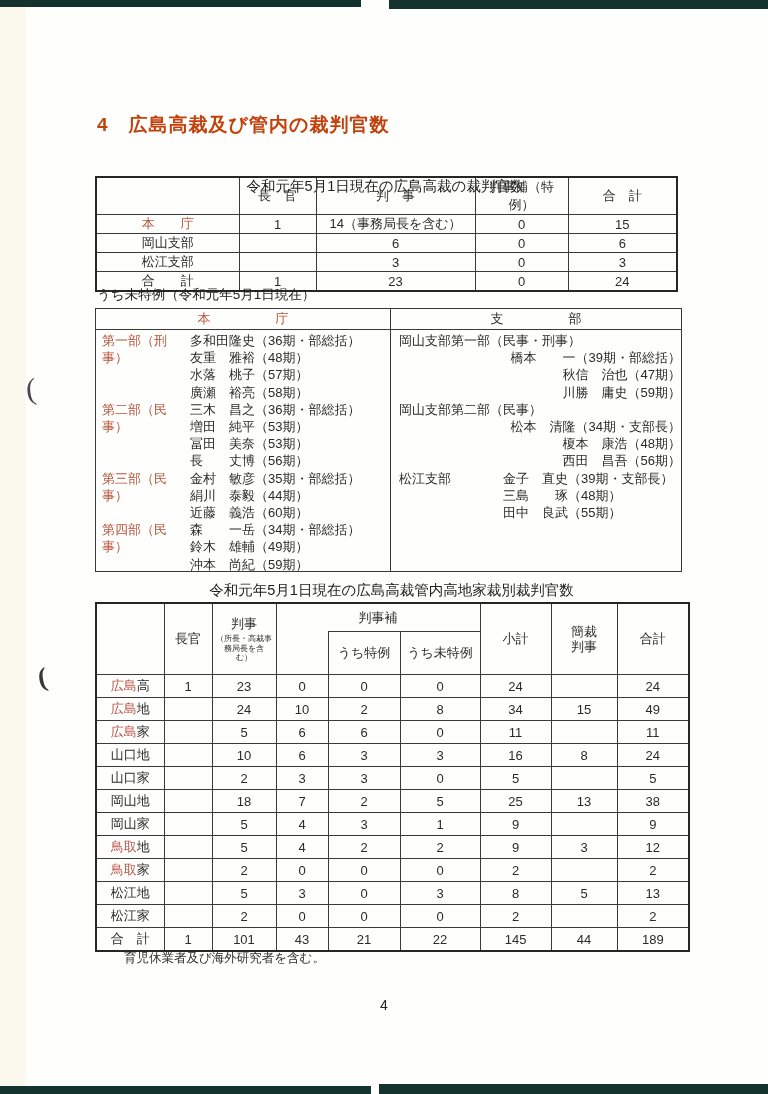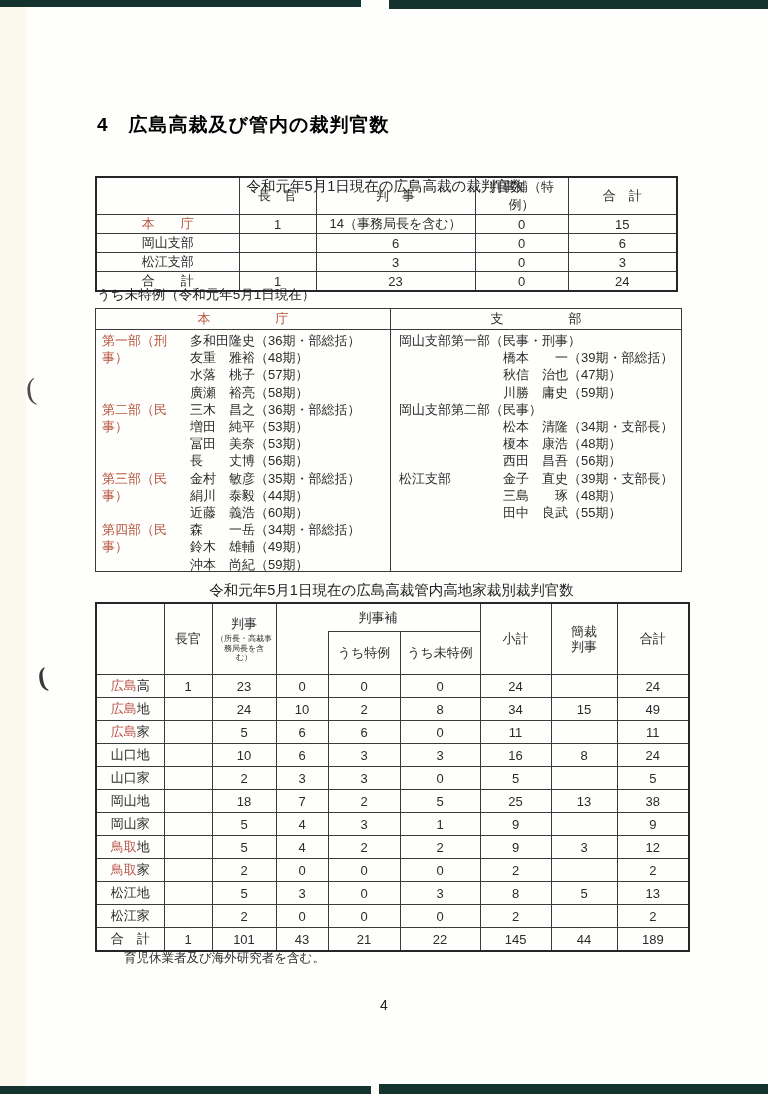--- a/index.html
+++ b/index.html
@@ -12,21 +12,21 @@
   .page{position:absolute;inset:0;}
   .edge-tint{position:absolute;left:0;top:0;width:26px;height:1094px;background:#f8f2e2;opacity:.55;}
   .band{position:absolute;background:#14332e;}
   .band.tl{left:0;top:0;width:361px;height:7px;}
   .band.tr{left:389px;top:0;width:379px;height:9px;}
   .band.bl{left:0;top:1086px;width:371px;height:8px;}
   .band.br{left:379px;top:1084px;width:389px;height:10px;}
   .paren{position:absolute;font-family:"Liberation Serif","DejaVu Serif",serif;color:#4a4a4a;}
   .paren.p1{left:26px;top:372px;font-size:30px;transform:rotate(-6deg);}
   .paren.p2{left:38px;top:662px;font-size:27px;font-weight:bold;color:#383838;transform:rotate(-10deg);}
-  .title{position:absolute;left:97px;top:112px;font-size:19px;font-weight:bold;letter-spacing:1px;color:#000000;}
+  .title{position:absolute;left:97px;top:112px;font-size:19px;font-weight:bold;letter-spacing:1px;color:#c2410c;}
   .caption{position:absolute;font-size:14.5px;font-weight:500;color:#222;text-align:center;}
   .cap1{left:95px;top:153px;width:581px;margin-top:24px;}
   .cap2{left:95px;top:581px;width:593px;}
   .seclabel{position:absolute;left:97px;top:286px;font-size:13.5px;font-weight:500;color:#222;}
 
   table{border-collapse:collapse;table-layout:fixed;}
   th,td{border:1px solid #3a3a3a;font-weight:normal;text-align:center;padding:0 2px;overflow:hidden;}
 
   
   #t1{position:absolute;left:95px;top:176px;width:581px;border:2px solid #262626;font-size:13px;}
@@ -38,21 +38,21 @@
   .acol{height:100%;box-sizing:border-box;}
   .acol.left{width:295px;border-right:1px solid #3a3a3a;}
   .acol.right{flex:1;}
   .ahead{height:20px;line-height:20px;text-align:center;border-bottom:1px solid #3a3a3a;font-weight:500;}
   .ahead.orange{color:#b5543b;}
   .agroup{display:flex;}
   .agroup .glabel{width:94px;padding-left:6px;box-sizing:border-box;color:#b5543b;line-height:17.2px;flex:none;}
   .agroup .gmembers{flex:1;line-height:17.2px;}
   .abody{padding-top:2px;}
   .rline{line-height:17.2px;}
-  .rline.indent{padding-left:112px;}
+  .rline.indent{padding-left:112px;text-align:right;}
   .rgroup-inline{display:flex;}
   .rgroup-inline .rlabel{width:112px;padding-left:8px;box-sizing:border-box;flex:none;}
   .rlabel-line{padding-left:8px;}
 
   
   #t2{position:absolute;left:95px;top:602px;width:593px;border:2px solid #262626;font-size:13px;}
   #t2 thead th{font-weight:500;vertical-align:middle;}
   #t2 thead tr.r1 th{height:27px;}
   #t2 thead tr.r2 th{height:42px;}
   #t2 tbody th,#t2 tbody td{height:22px;}

